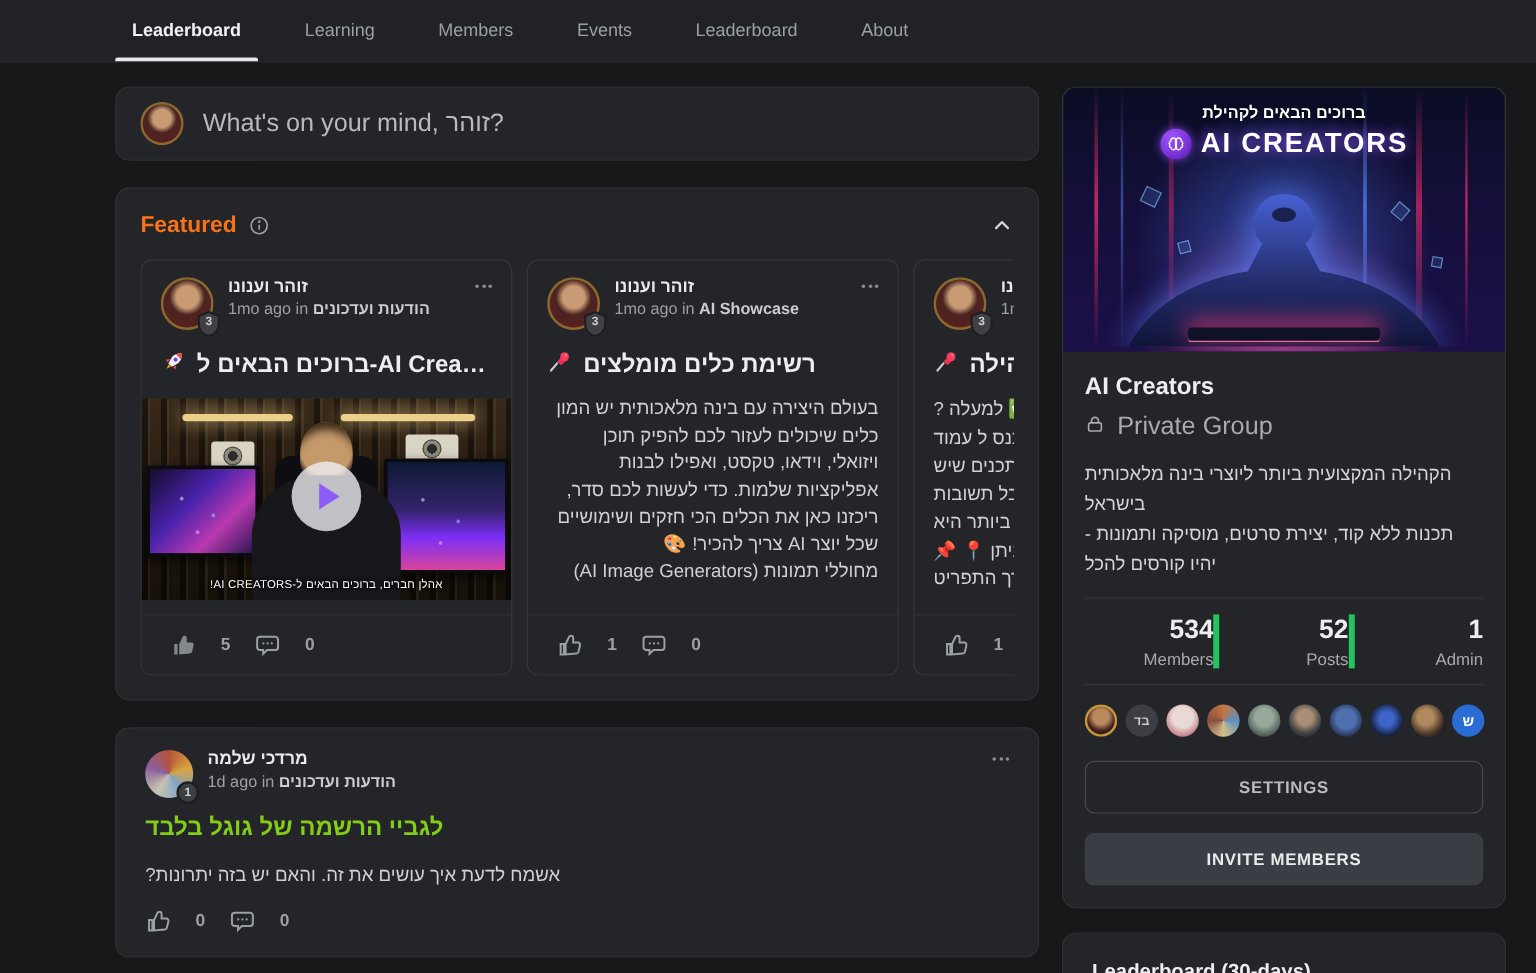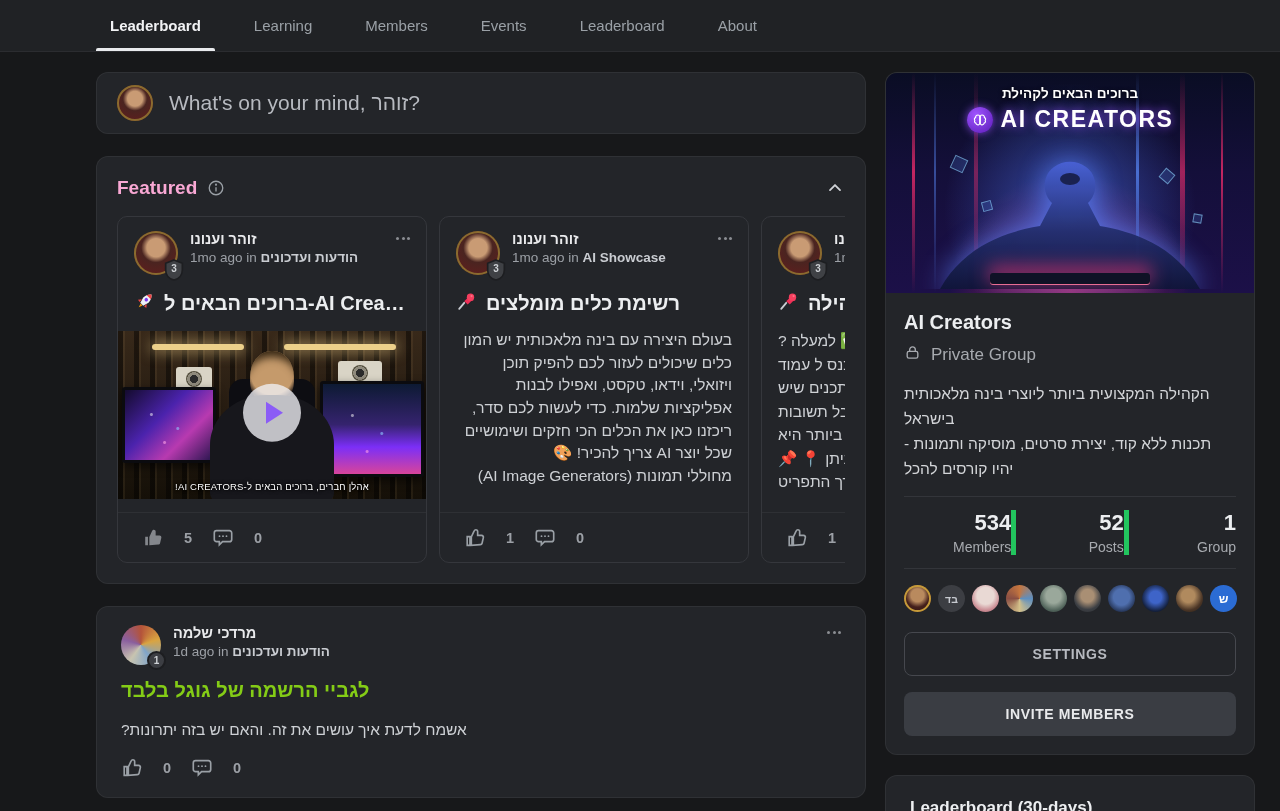--- a/index.html
+++ b/index.html
@@ -27,21 +27,21 @@
   .composer { height:62px; display:flex; align-items:center; gap:16px; padding:0 20px; cursor:pointer; }
   .avatar { border-radius:50%; flex:none; position:relative; }
   .av-zohar { background:radial-gradient(circle at 50% 38%, #c99b74 0 26%, #4a2420 42%, #5a1f1e 75%, #2c0f0e 100%);
     box-shadow:inset 0 0 0 2px #8a6b2f; }
   .composer .avatar { width:36px; height:36px; }
   .composer-text { font-size:21px; color:#b7bac0; }
 
   
   .featured { margin-top:22px; padding:20px; }
   .feat-head { display:flex; align-items:center; margin-bottom:17px; }
-  .feat-title { font-size:19px; font-weight:700; color:#f9a8d4; }
+  .feat-title { font-size:19px; font-weight:700; color:#f97316; }
   .info-ic { margin-left:10px; display:flex; }
   .feat-head .spacer { flex:1; }
   .chev { display:flex; cursor:pointer; }
   .cards-row { display:flex; gap:12px; overflow:hidden; }
   .fcard { width:310px; flex:none; background:transparent; border:1px solid #35373c;
     border-radius:10px; display:flex; flex-direction:column; height:347px; overflow:hidden; }
   .fhead { display:flex; padding:14px 16px 0; gap:12px; }
   .fcard .avatar, .post .avatar { width:44px; height:44px; }
   .post .avatar { width:40px; height:40px; }
   .badge-shield { position:absolute; right:-6px; bottom:-6px; width:20px; height:22px; }
@@ -140,21 +140,21 @@
   .cover-t1 { position:absolute; top:13px; left:0; right:0; text-align:center; color:#fff;
     font-size:13.5px; font-weight:700; text-shadow:0 1px 4px #000; }
   .cover-t2 { position:absolute; top:33px; left:0; right:0; display:flex; gap:8px;
     align-items:center; justify-content:center; color:#fff; font-size:23px; font-weight:800;
     letter-spacing:1.5px; text-shadow:0 0 10px rgba(150,80,255,.9); }
   .brain { width:26px; height:26px; border-radius:50%; flex:none;
     background:radial-gradient(circle at 35% 30%, #a055ff, #5b1bb8); display:flex;
     align-items:center; justify-content:center; box-shadow:0 0 8px rgba(150,80,255,.8); }
   .gbody { padding:18px; }
   .gname { font-size:20px; font-weight:700; color:#eceef0; }
-  .priv { margin-top:10px; display:flex; align-items:center; gap:10px; font-size:17px; color:#a7aaaf; }
+  .priv { margin-top:10px; display:flex; align-items:center; gap:10px; font-size:21px; color:#a7aaaf; }
   .gdesc { margin-top:15px; font-size:15.5px; color:#d3d5d8; line-height:1.62; }
   .stats { margin-top:15px; border-top:1px solid #33353a; border-bottom:1px solid #33353a;
     display:flex; padding:13px 0; }
   .stat { flex:1; text-align:right; }
   .stat + .stat { border-left:5px solid #22c55e; }
   .sval { font-size:22px; font-weight:700; color:#eceef0; }
   .slab { font-size:14px; color:#a7aaaf; margin-top:3px; }
   .avrow { margin-top:16px; display:flex; gap:7px; }
   .mav { width:27px; height:27px; border-radius:50%; flex:none; display:flex;
     align-items:center; justify-content:center; font-size:10.5px; color:#c7cad0; font-weight:600; }
@@ -493,21 +493,21 @@
         <div class="stat">
           <div class="sval">534</div>
           <div class="slab">Members</div>
         </div>
         <div class="stat">
           <div class="sval">52</div>
           <div class="slab">Posts</div>
         </div>
         <div class="stat">
           <div class="sval">1</div>
-          <div class="slab">Group</div>
+          <div class="slab">Admin</div>
         </div>
       </div>
       <div class="avrow">
         <span class="mav m1"></span>
         <span class="mav m2">בד</span>
         <span class="mav m3"></span>
         <span class="mav m4"></span>
         <span class="mav m5"></span>
         <span class="mav m6"></span>
         <span class="mav m7"></span>

